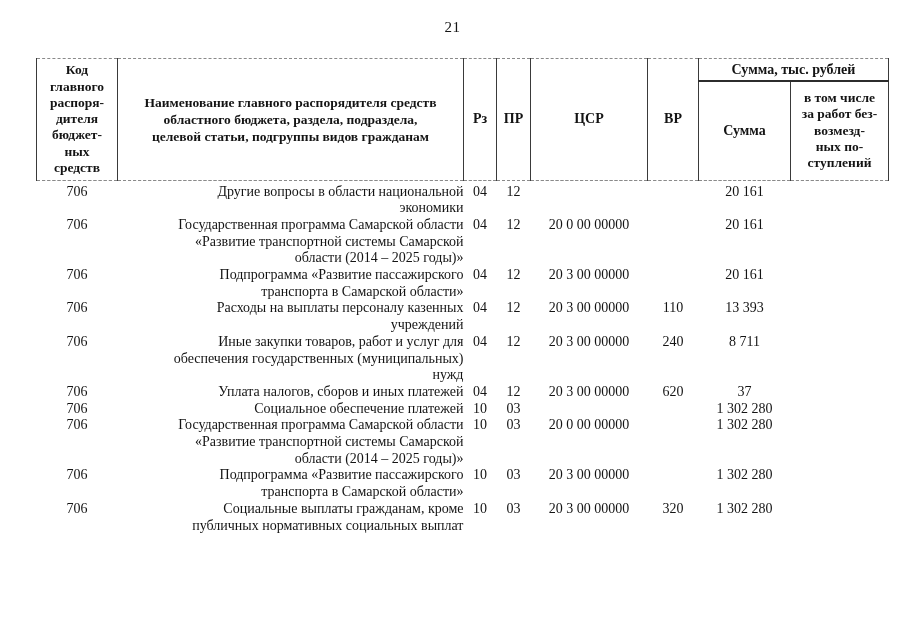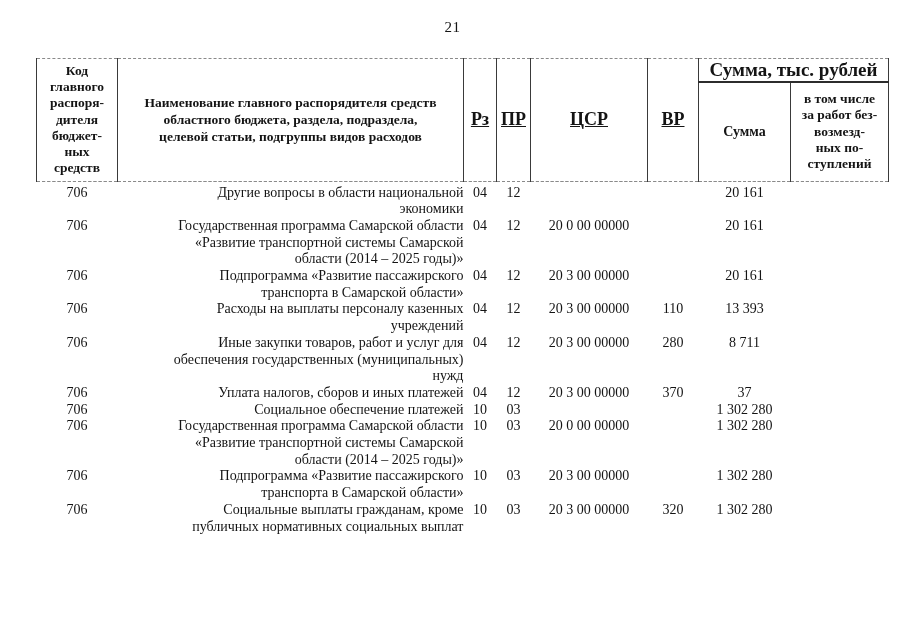--- a/index.html
+++ b/index.html
@@ -51,23 +51,23 @@
   thead th:last-child { border-right: 1.5px solid #3a3a3a; }
   thead tr.sub th { border-right: 1.5px solid #3a3a3a; border-top: none; }
   thead tr.sub th.h-total { border-right: none; }
 
   th.h-code {
     font-size: 13.5px;
     line-height: 16.3px;
     white-space: pre-line;
   }
   th.h-name { font-size: 13.5px; line-height: 17px; white-space: pre-line; }
-  th.h-rz, th.h-pr, th.h-csr, th.h-vr { font-size: 18px; text-decoration: underline; }
+  th.h-rz, th.h-pr, th.h-csr, th.h-vr { font-size: 14px; }
   th.h-sum {
-    font-size: 19px;
+    font-size: 14px;
     height: 21px;
     border-bottom: 2px solid #2c2c2c;
     border-right: 1.5px solid #3a3a3a;
     margin-left: 48px;
   }
   th.h-total { font-size: 14px; }
   th.h-grants {
     font-size: 13.5px;
     line-height: 16.2px;
     white-space: pre-line;
@@ -110,21 +110,21 @@
       <tr>
         <th class="h-code" rowspan="2">Код
 главного
 распоря-
 дителя
 бюджет-
 ных
 средств</th>
         <th class="h-name" rowspan="2">Наименование главного распорядителя средств
 областного бюджета, раздела, подраздела,
-целевой статьи, подгруппы видов расходов</th>
+целевой статьи, подгруппы видов гражданам</th>
         <th class="h-rz" rowspan="2">Рз</th>
         <th class="h-pr" rowspan="2">ПР</th>
         <th class="h-csr" rowspan="2">ЦСР</th>
         <th class="h-vr" rowspan="2">ВР</th>
         <th class="h-sum" colspan="2">Сумма, тыс. рублей</th>
       </tr>
       <tr class="sub">
         <th class="h-total">Сумма</th>
         <th class="h-grants">в том числе
 за работ без-
@@ -180,31 +180,31 @@
         <td></td>
       </tr>
       <tr>
         <td>706</td>
         <td class="name">Иные закупки товаров, работ и услуг для
 обеспечения государственных (муниципальных)
 нужд</td>
         <td>04</td>
         <td>12</td>
         <td>20 3 00 00000</td>
-        <td>280</td>
+        <td>240</td>
         <td>8 711</td>
         <td></td>
       </tr>
       <tr>
         <td>706</td>
         <td class="name">Уплата налогов, сборов и иных платежей</td>
         <td>04</td>
         <td>12</td>
         <td>20 3 00 00000</td>
-        <td>370</td>
+        <td>620</td>
         <td>37</td>
         <td></td>
       </tr>
       <tr>
         <td>706</td>
         <td class="name">Социальное обеспечение платежей</td>
         <td>10</td>
         <td>03</td>
         <td></td>
         <td></td>

